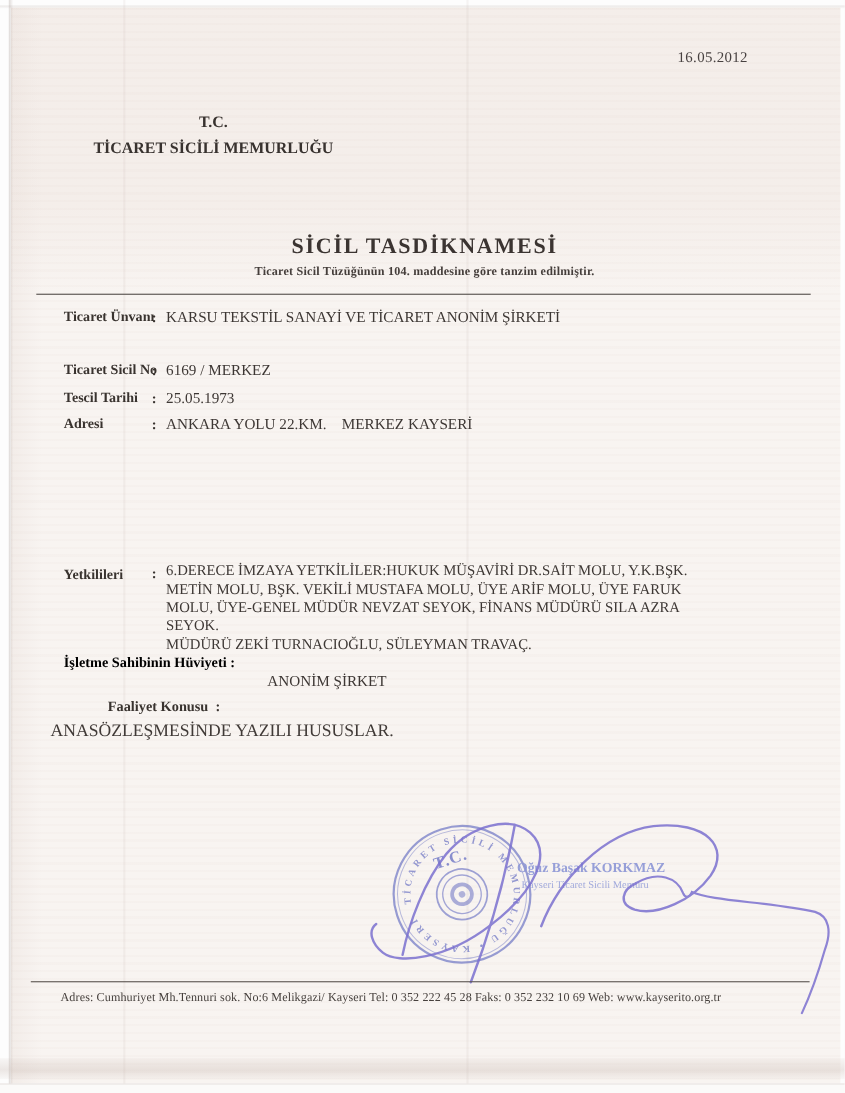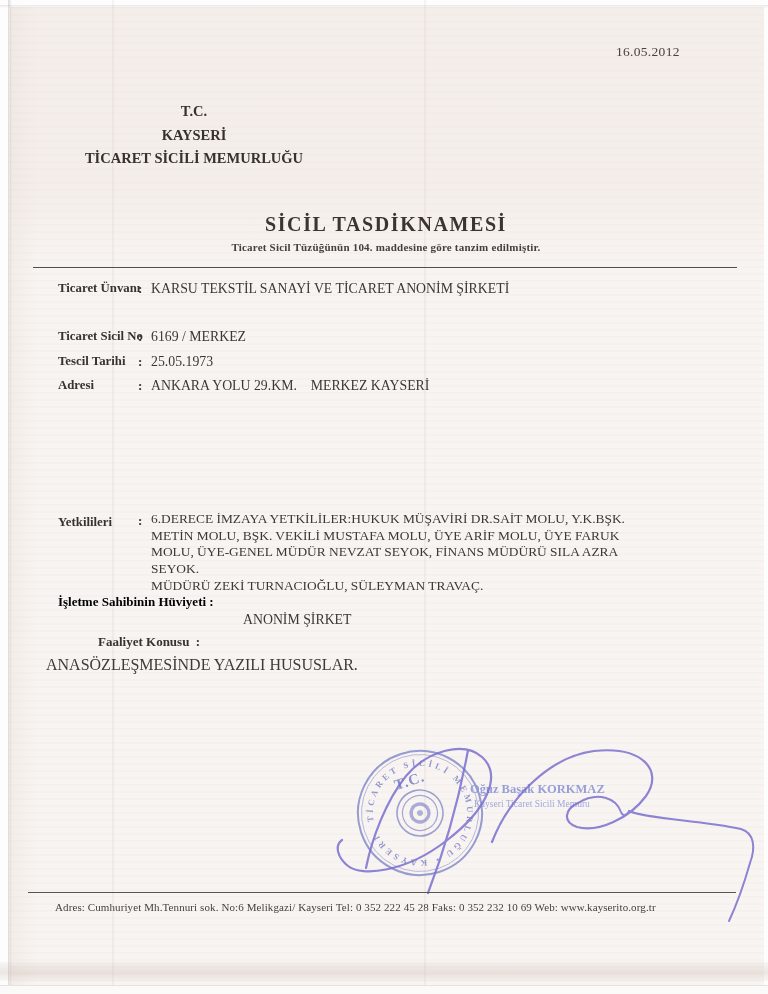--- a/index.html
+++ b/index.html
@@ -87,21 +87,20 @@
 <div class="fold-b"></div>
 <div class="edge-left"></div>
 <div class="edge-top"></div>
 <div class="bottom-band"></div>
 <div class="bottom-edge"></div>
 
 <div class="abs date">16.05.2012</div>
 
 <div class="abs org">
   <div>T.C.</div>
-  <div>KAYSERİ</div>
   <div>TİCARET SİCİLİ MEMURLUĞU</div>
 </div>
 
 <div class="abs doc-title">SİCİL TASDİKNAMESİ</div>
 <div class="abs doc-subtitle">Ticaret Sicil Tüzüğünün 104. maddesine göre tanzim edilmiştir.</div>
 <div class="abs rule-top"></div>
 
 <div class="abs f-label" style="top:281px">Ticaret Ünvanı</div>
 <div class="abs f-colon" style="top:281px">:</div>
 <div class="abs f-value" style="top:281px">KARSU TEKSTİL SANAYİ VE TİCARET ANONİM ŞİRKETİ</div>
@@ -109,21 +108,21 @@
 <div class="abs f-label" style="top:329px">Ticaret Sicil No</div>
 <div class="abs f-colon" style="top:329px">:</div>
 <div class="abs f-value" style="top:329px">6169 / MERKEZ</div>
 
 <div class="abs f-label" style="top:354px">Tescil Tarihi</div>
 <div class="abs f-colon" style="top:354px">:</div>
 <div class="abs f-value" style="top:354px">25.05.1973</div>
 
 <div class="abs f-label" style="top:378px">Adresi</div>
 <div class="abs f-colon" style="top:378px">:</div>
-<div class="abs f-value" style="top:378px">ANKARA YOLU 29.KM.    MERKEZ KAYSERİ</div>
+<div class="abs f-value" style="top:378px">ANKARA YOLU 22.KM.    MERKEZ KAYSERİ</div>
 
 <div class="abs f-label" style="top:515px">Yetkilileri</div>
 <div class="abs f-colon" style="top:513px">:</div>
 <div class="abs officials-lines">
   <div>6.DERECE İMZAYA YETKİLİLER:HUKUK MÜŞAVİRİ DR.SAİT MOLU, Y.K.BŞK.</div>
   <div>METİN MOLU, BŞK. VEKİLİ MUSTAFA MOLU, ÜYE ARİF MOLU, ÜYE FARUK</div>
   <div>MOLU, ÜYE-GENEL MÜDÜR NEVZAT SEYOK, FİNANS MÜDÜRÜ SILA AZRA</div>
   <div>SEYOK.</div>
   <div>MÜDÜRÜ ZEKİ TURNACIOĞLU, SÜLEYMAN TRAVAÇ.</div>
 </div>

